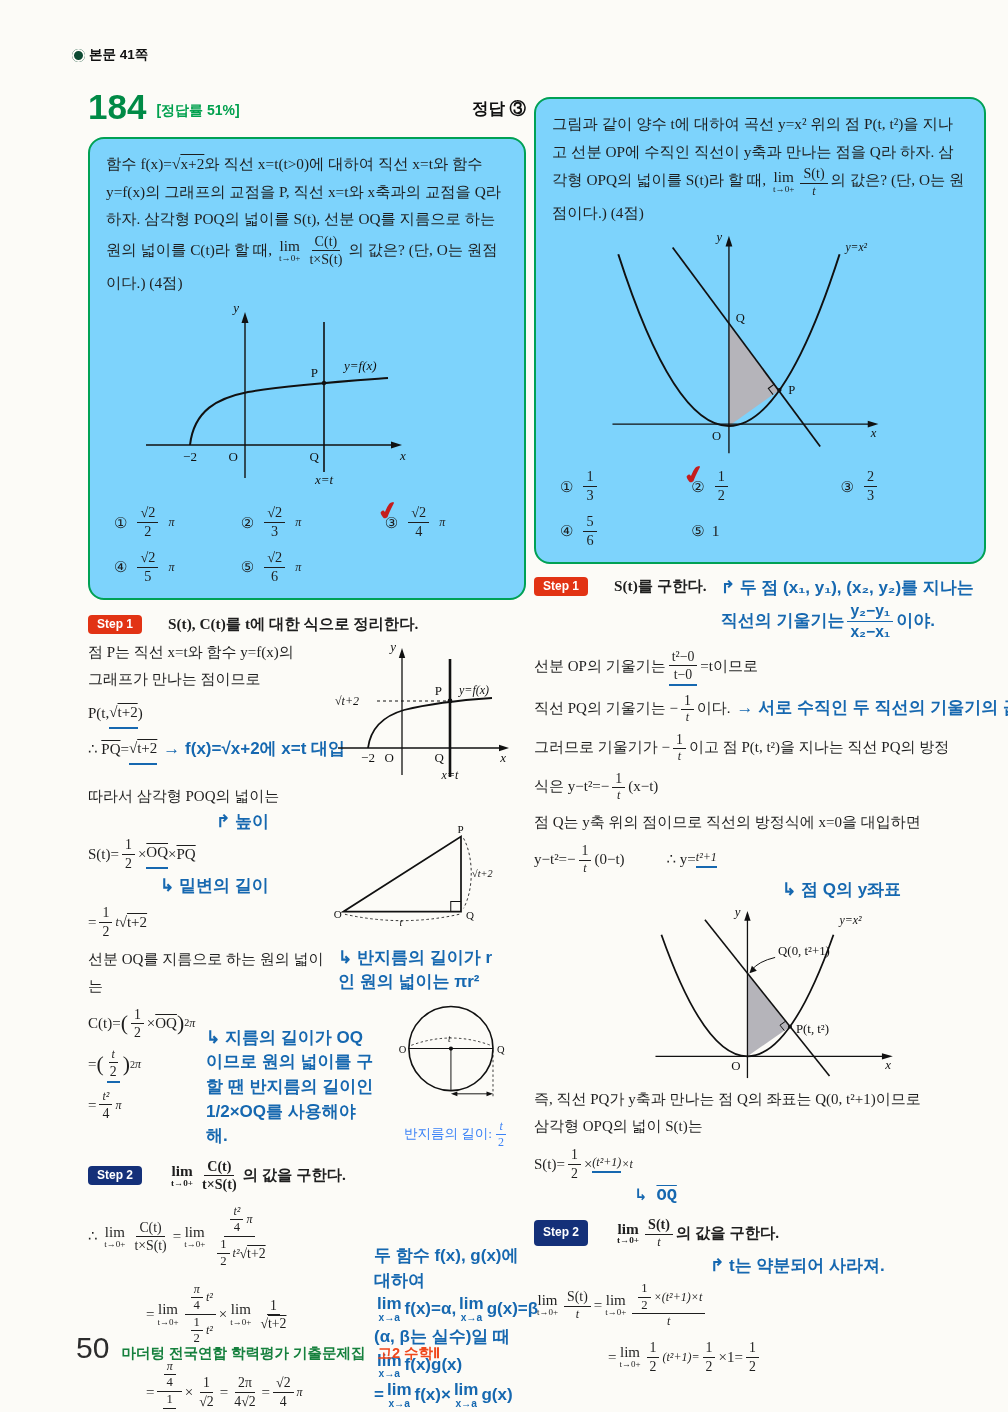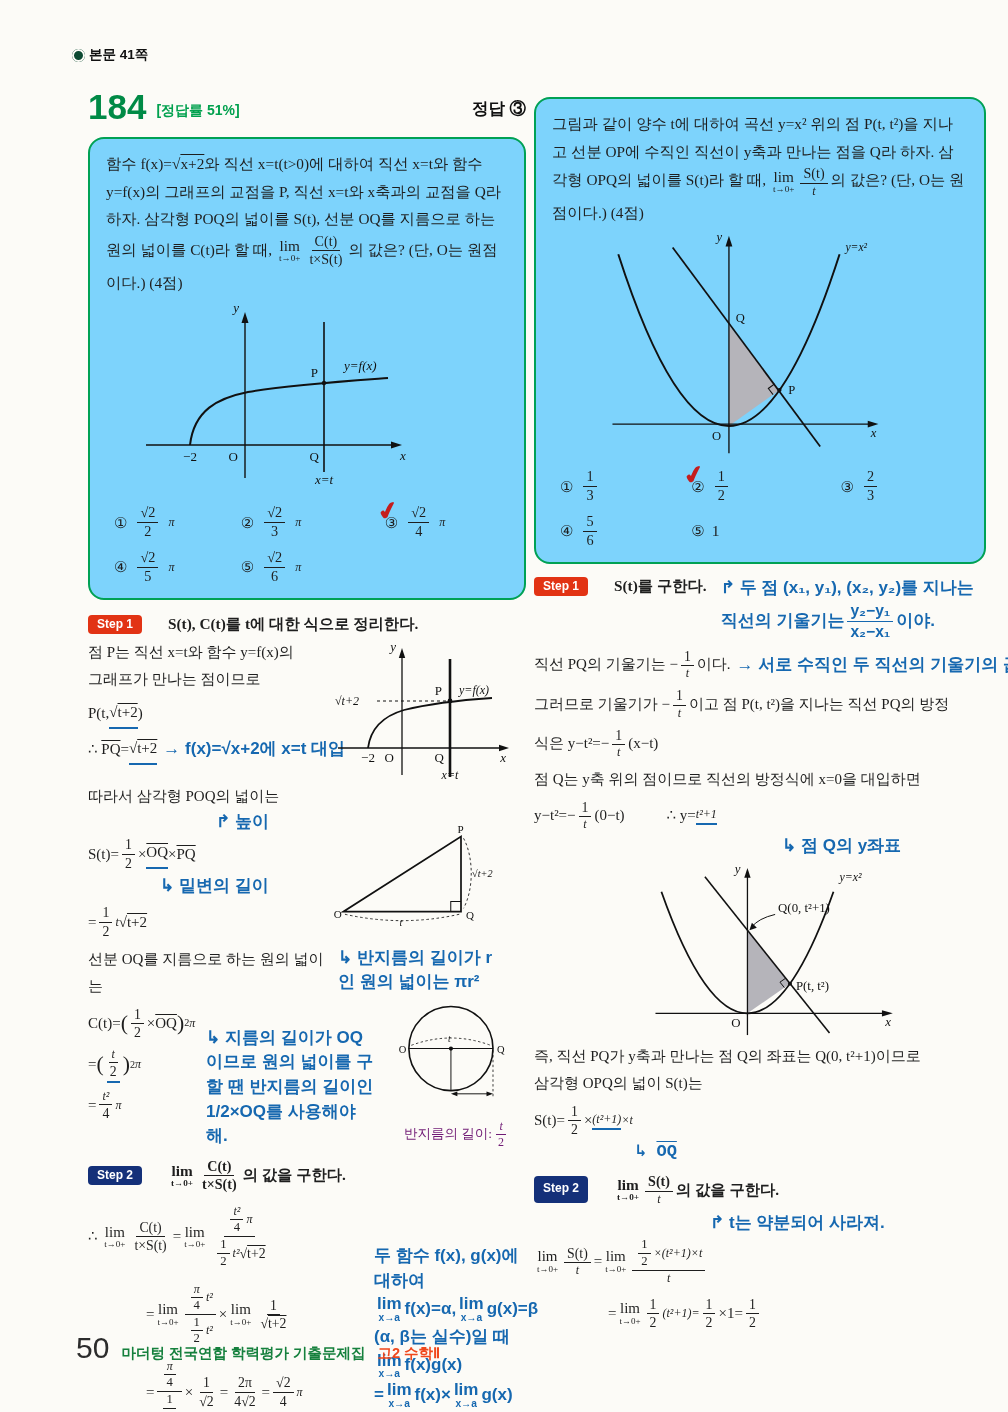--- a/index.html
+++ b/index.html
@@ -50,21 +50,21 @@
   .step-row{display:flex;align-items:center;gap:26px;margin-top:14px;}
   .badge{flex:none;font-family:"Liberation Sans",sans-serif;font-weight:bold;font-size:12px;color:#fff;
          padding:2px 9px 3px;border-radius:4px;}
   .b-red{background:#e23314;}
   .b-blue{background:#143079;}
   .sttl{font-weight:bold;font-size:15.3px;}
   .sol{font-size:15px;line-height:1.8;}
   .mline{display:flex;align-items:center;margin:6px 0;white-space:nowrap;}
   .ann{color:#1668b0;font-size:17px;line-height:1.45;font-family:"Liberation Sans",sans-serif;font-weight:bold;}
   .flexr{display:flex;align-items:flex-start;}
-  .figcap{color:#701a75;font-size:13.5px;display:flex;align-items:center;justify-content:center;}
+  .figcap{color:#3b82f6;font-size:13.5px;display:flex;align-items:center;justify-content:center;}
 
   
   svg text{fill:#111;}
   .ti{font:italic 13px "Liberation Serif",serif;}
   .tr{font:13px "Liberation Serif",serif;}
   .ts{font:12px "Liberation Serif",serif;font-style:italic;}
 
   .deriv{position:relative;margin-top:4px;}
   .ann4{position:absolute;right:-6px;top:40px;width:158px;}
   .ann4 .mline{margin:2px 0;}
@@ -556,20 +556,28 @@
               <span class="n">y₂−y₁</span>
               <span class="d">x₂−x₁</span>
             </span>
           <span> 이야.</span>
         </div>
       </div>
     </div>
 
     <div class="sol">
       <div class="mline">
+        <span>선분 OP의 기울기는 </span>
+        <span class="fr ubf">
+            <span class="n">t²−0</span>
+            <span class="d">t−0</span>
+          </span>
+        <span>=t이므로</span>
+      </div>
+      <div class="mline">
         <span>직선 PQ의 기울기는 −</span>
         <span class="fr">
             <span class="n">1</span>
             <span class="d ts">t</span>
           </span>
         <span> 이다.</span>
         <span class="ann" style="margin-left:6px;"><span>→</span> <span>서로 수직인 두 직선의 기울기의 곱은 −1이야.</span></span>
       </div>
       <div class="mline">
         <span>그러므로 기울기가 −</span>

